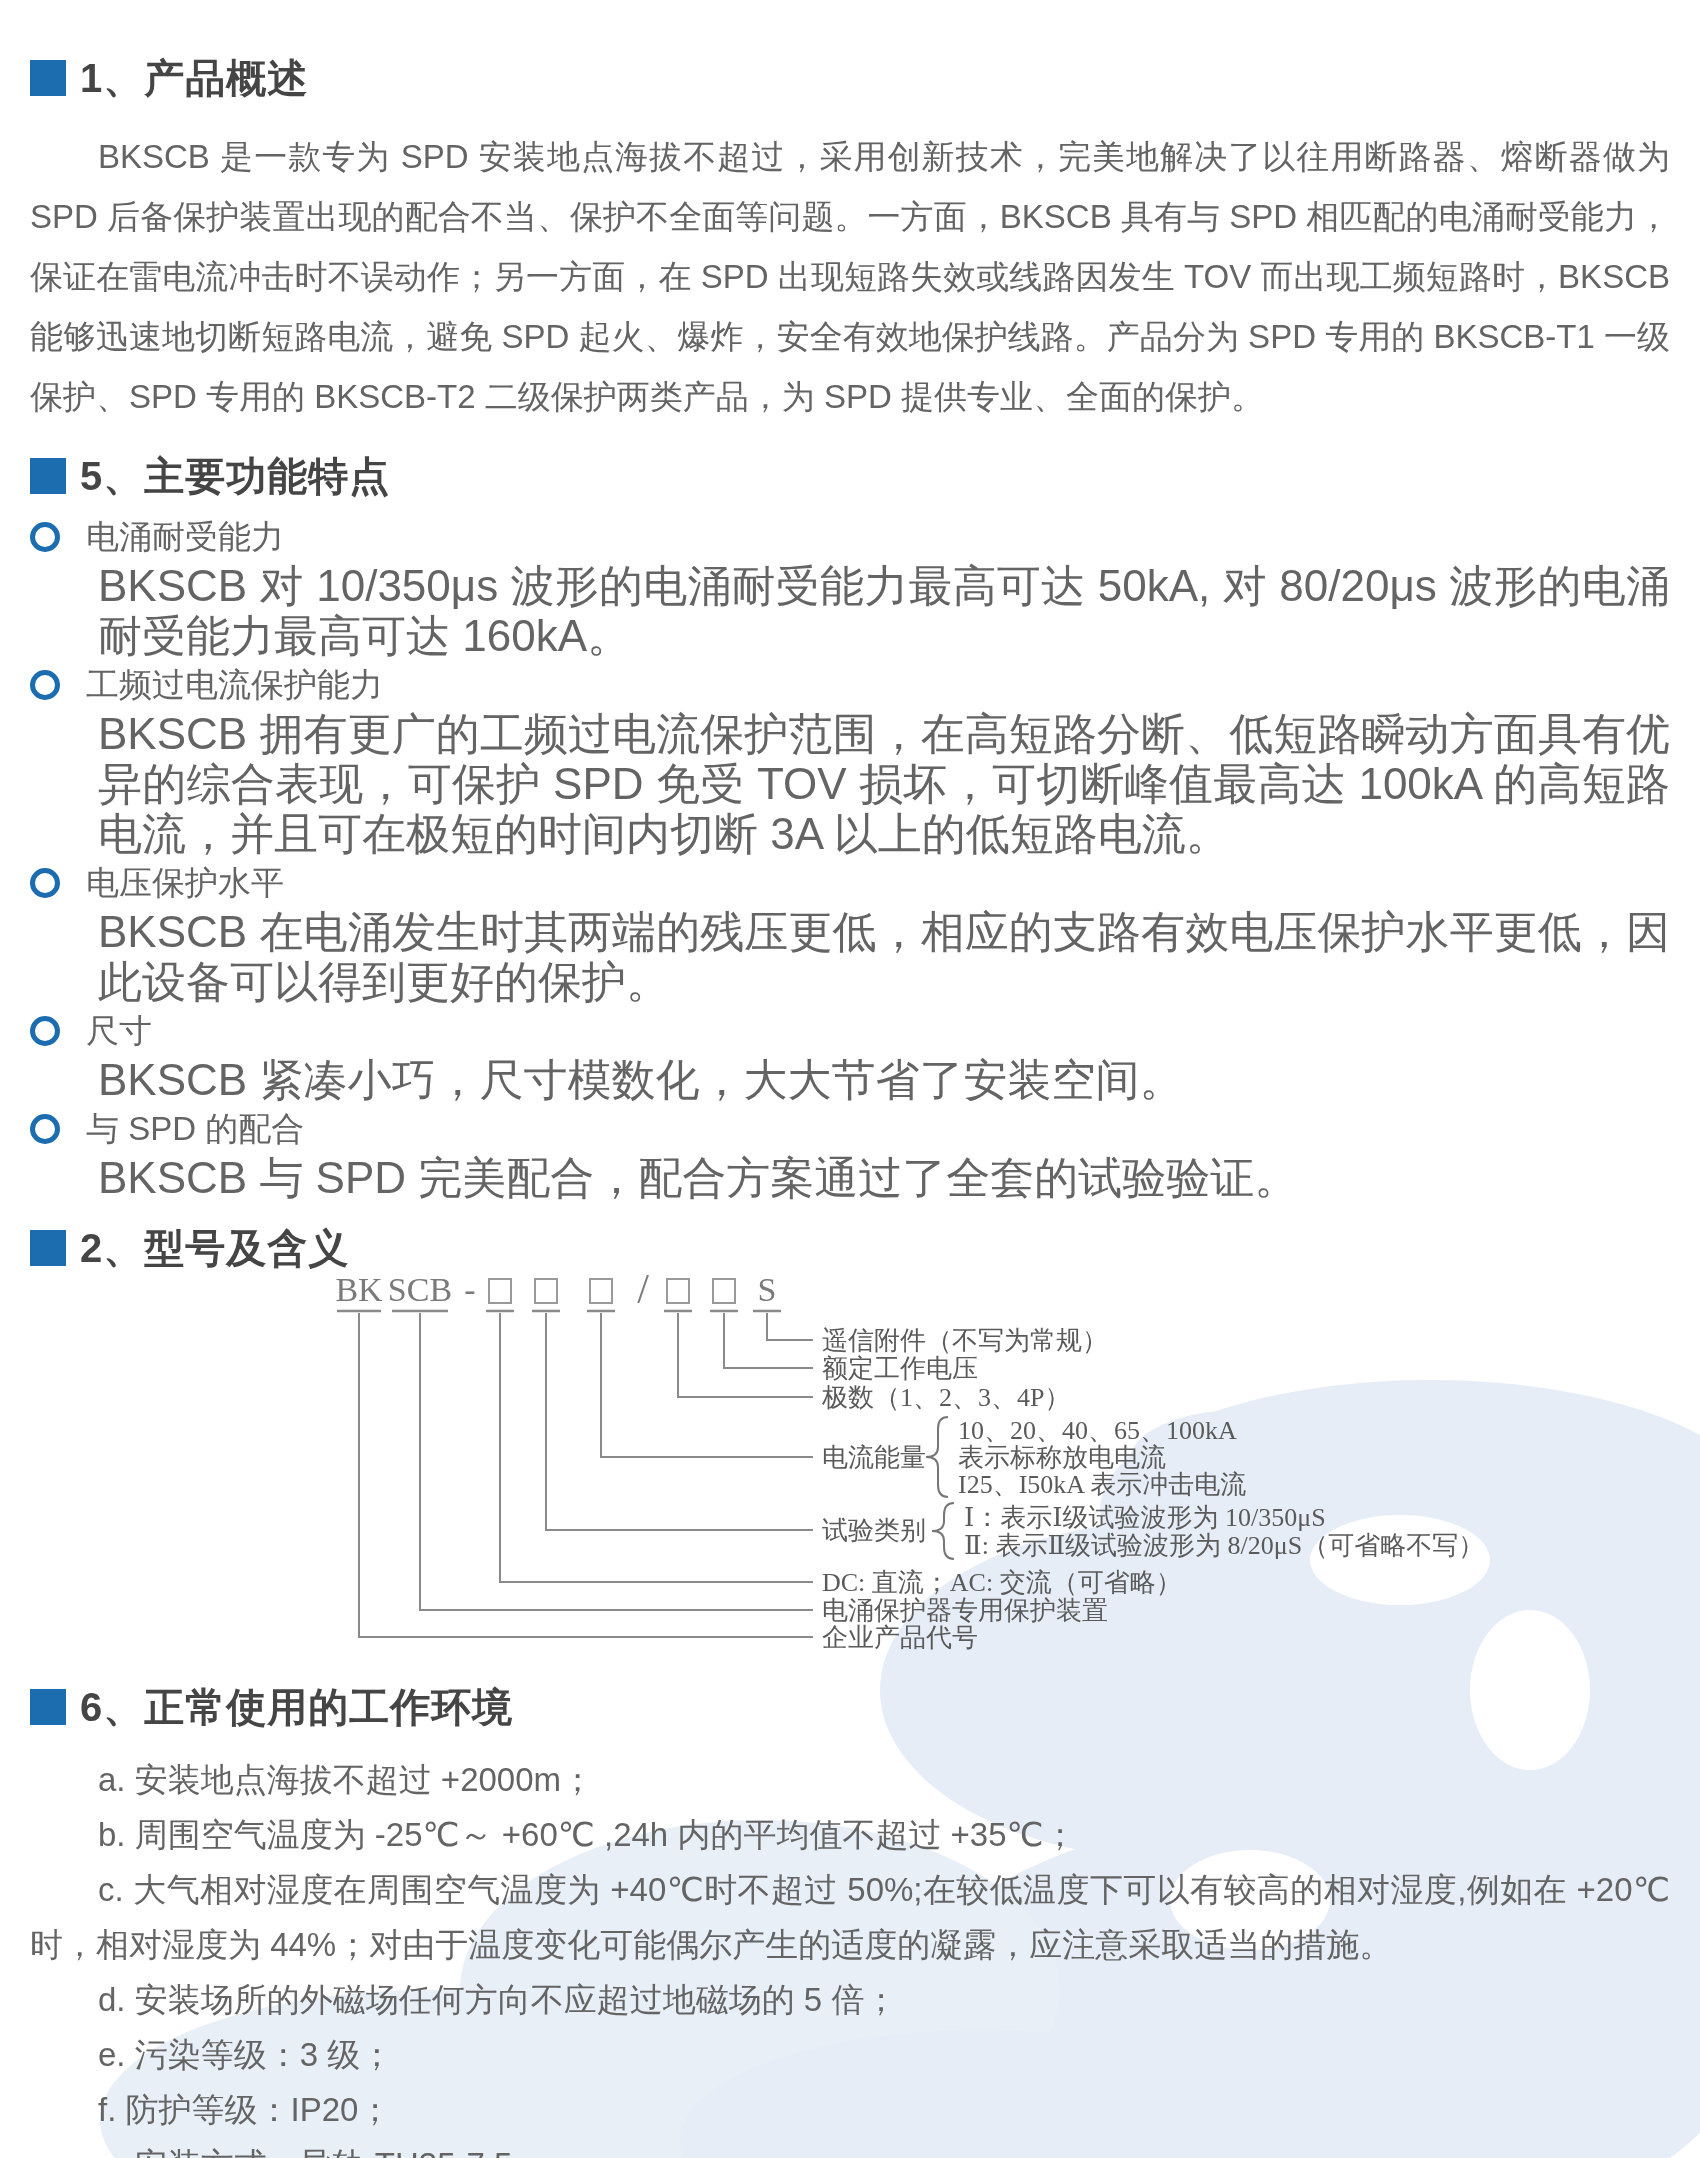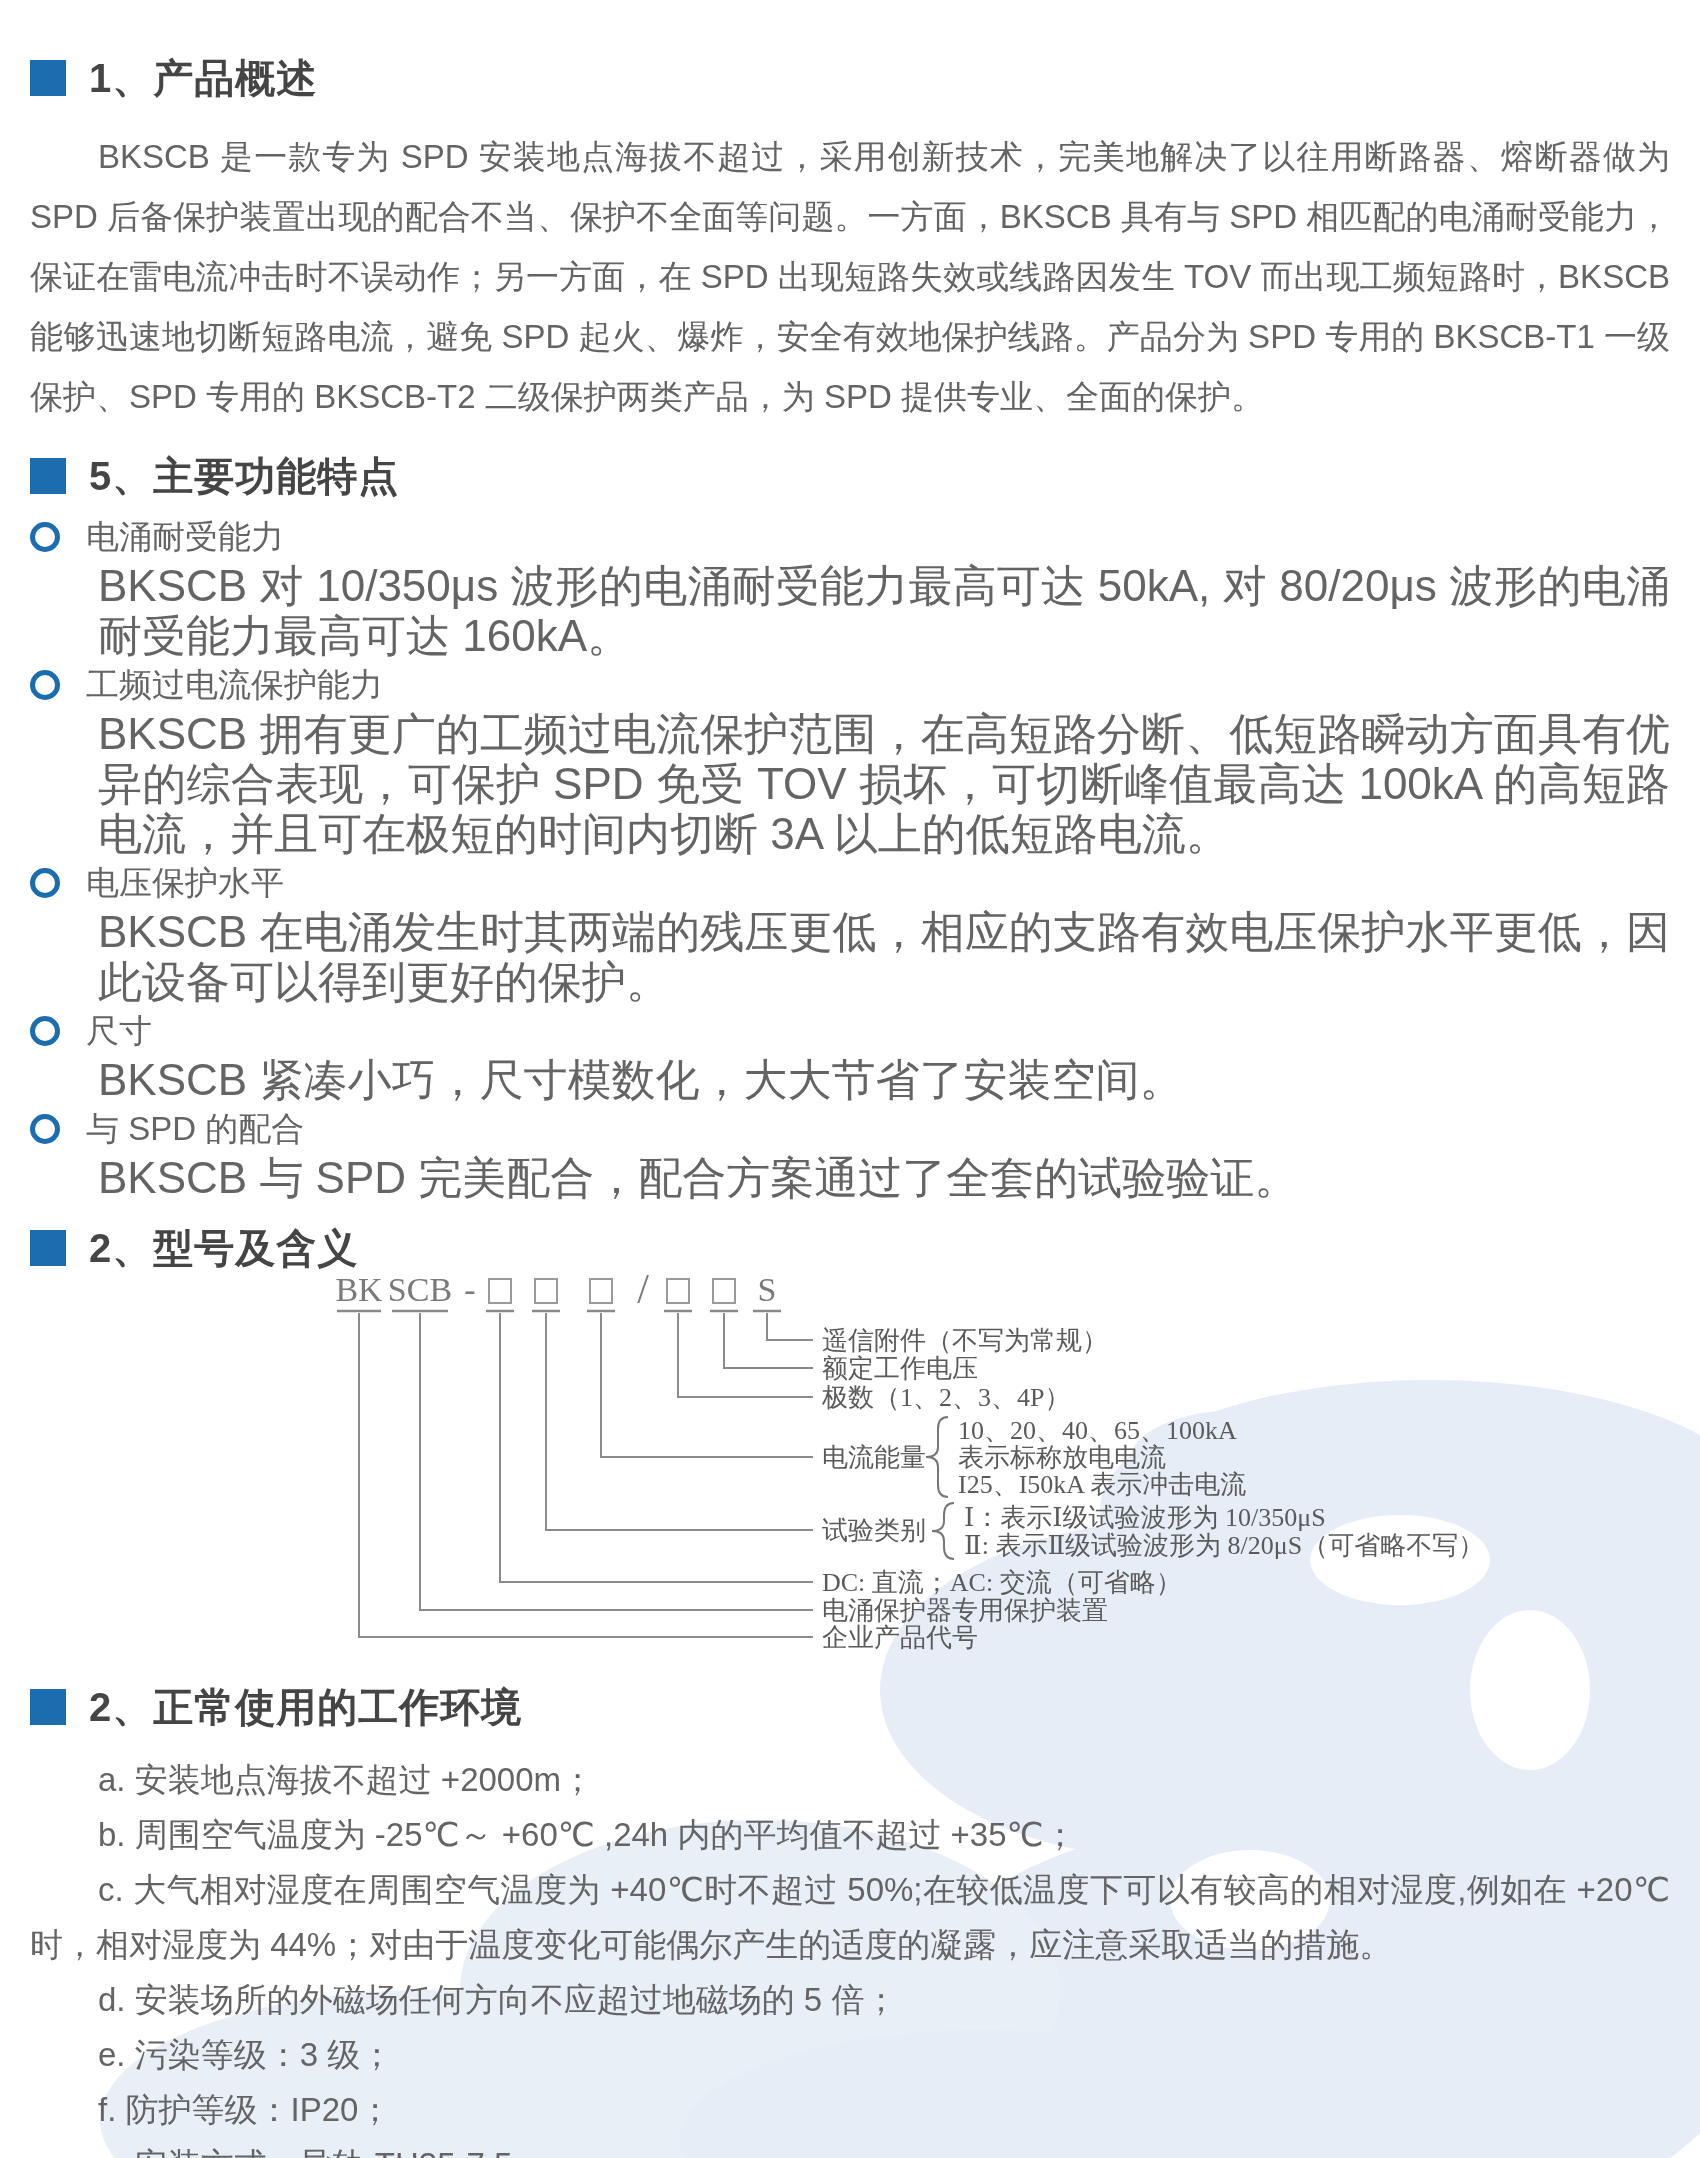--- a/index.html
+++ b/index.html
@@ -9,21 +9,21 @@
     box-sizing:border-box;
     padding:55px 30px 0 30px;
     overflow:hidden;
     font-family:"Liberation Sans","DejaVu Sans",sans-serif;
     color:#646464;
     background:#ffffff;
   }
   .watermark{position:absolute;left:0;top:0;width:1700px;height:2158px;z-index:0;}
   .content{position:relative;z-index:1;}
 
-  .heading{display:flex;align-items:center;gap:23px;height:46px;}
+  .heading{display:flex;align-items:center;gap:14px;height:46px;}
   .heading .sq{width:36px;height:36px;background:#1c6cb0;flex:0 0 auto;}
   .heading .htxt{
     font-size:40px;font-weight:bold;color:#454545;
     letter-spacing:1px;line-height:46px;
   }
   .h-overview{margin-top:0;}
   .h-features{margin-top:26px;}
   .h-model{margin-top:22px;text-align:center;}
   .h-env{margin-top:18px;}
 
@@ -178,21 +178,21 @@
         <text class="diag-label" x="964" y="283">Ⅱ: 表示Ⅱ级试验波形为 8/20μS（可省略不写）</text>
 
         <text class="diag-label" x="822" y="320">DC: 直流；AC: 交流（可省略）</text>
         <text class="diag-label" x="822" y="348">电涌保护器专用保护装置</text>
         <text class="diag-label" x="822" y="375">企业产品代号</text>
       </svg>
     </div>
 
     <div class="heading h-env">
       <span class="sq"></span>
-      <span class="htxt">2、正常使用的工作环境</span>
+      <span class="htxt">6、正常使用的工作环境</span>
     </div>
 
     <div class="env">
       <p>a. 安装地点海拔不超过 +2000m；</p>
       <p>b. 周围空气温度为 -25℃～ +60℃ ,24h 内的平均值不超过 +35℃；</p>
       <p>c. 大气相对湿度在周围空气温度为 +40℃时不超过 50%;在较低温度下可以有较高的相对湿度,例如在 +20℃时，相对湿度为 44%；对由于温度变化可能偶尔产生的适度的凝露，应注意采取适当的措施。</p>
       <p>d. 安装场所的外磁场任何方向不应超过地磁场的 5 倍；</p>
       <p>e. 污染等级：3 级；</p>
       <p>f. 防护等级：IP20；</p>
       <p>g. 安装方式：导轨 TH35-7.5；</p>

